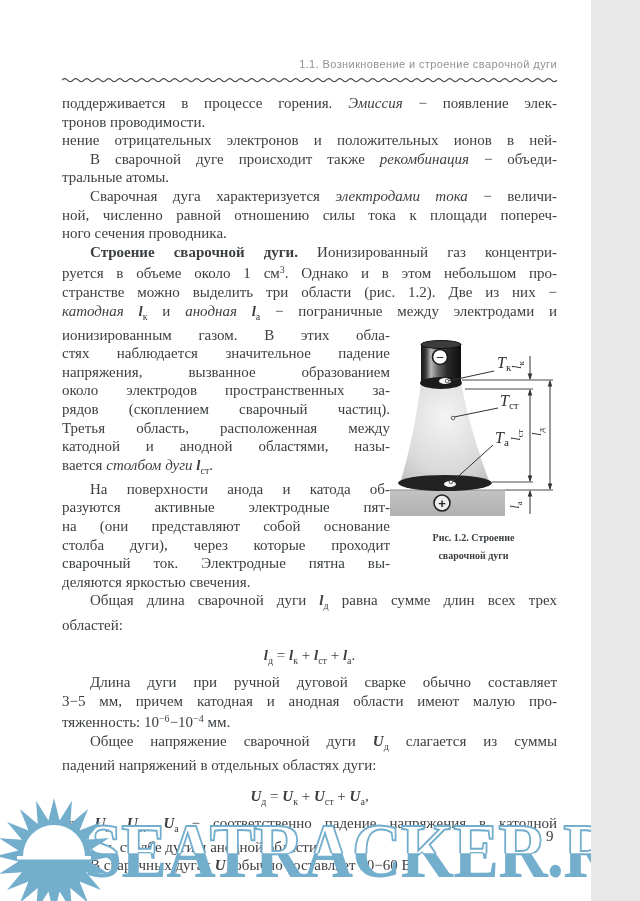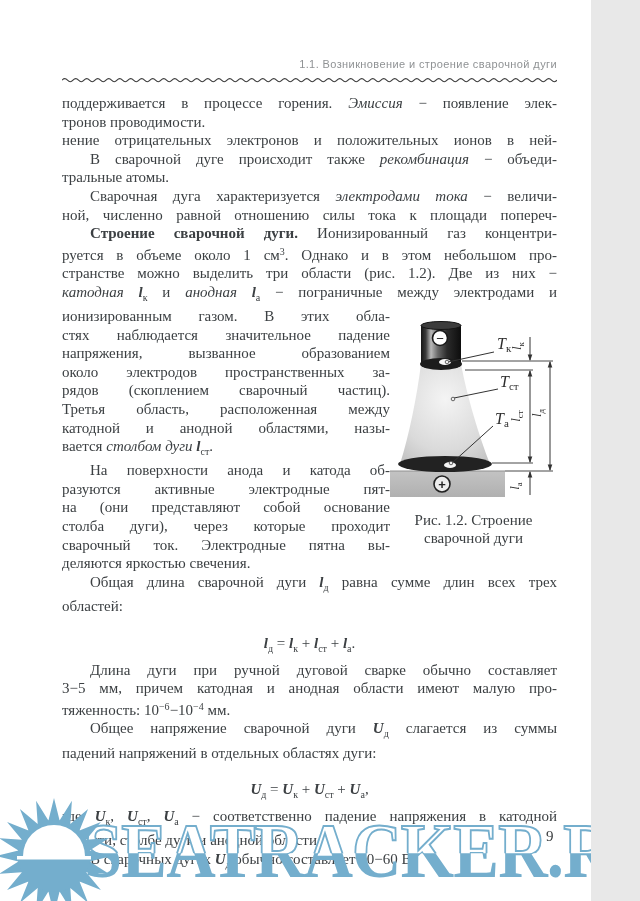--- a/index.html
+++ b/index.html
@@ -6,33 +6,33 @@
   .page{position:relative;width:546px;height:901px;background:#ffffff;overflow:hidden;
         font-family:"Liberation Serif",serif;color:#3c4043;padding-left:45px;}
   
   .header{position:absolute;left:62px;top:58px;width:495px;}
   .header-title{display:block;text-align:right;font-family:"Liberation Sans",sans-serif;
         font-size:11px;letter-spacing:0.4px;color:#8f9294;}
   .wave{display:block;margin-top:7px;}
   
   .flow{position:absolute;left:62px;top:94px;width:495px;font-size:15px;line-height:18.6px;}
   .blk{margin:0;}
-  .formula{margin:18px 0 3px;font-family:Liberation Serif, serif;}
+  .formula{margin:12px 0 3px;font-family:Liberation Serif, serif;}
   .line{text-align:justify;text-align-last:justify;}
   .line.lastline{text-align-last:left;}
   .line.center{text-align:center;text-align-last:center;}
   .line.ind{padding-left:28px;}
   .it{font-style:italic;}
   .bd{font-weight:bold;}
   .var{font-style:italic;font-weight:bold;}
   .ss{font-size:10px;vertical-align:-3.5px;}
   .sp{font-size:10px;vertical-align:5px;}
   
   #figure-float{float:right;width:167px;height:258px;padding-top:14px;box-sizing:border-box;display:none;}
-  .fig-caption{margin-top:5px;text-align:center;font-size:15px;line-height:18px;color:#3c4043;}
+  .fig-caption{margin-top:5px;text-align:center;font-size:10px;line-height:18px;color:#3c4043;font-weight:bold;}
   .dimtext{font-family:"Liberation Serif",serif;font-style:italic;font-size:13px;fill:#2e2e2e;}
   .dimsub{font-style:normal;font-size:9px;}
   .tlabel{font-family:"Liberation Serif",serif;font-style:italic;font-size:16px;fill:#2e2e2e;}
   .tsub{font-style:normal;font-size:11px;}
   
   .wm-layer{position:absolute;left:84px;top:812px;white-space:nowrap;z-index:3;
         font-family:"Liberation Serif",serif;font-weight:bold;font-size:78px;line-height:1;
         letter-spacing:-1px;transform:scaleX(0.88);transform-origin:left center;}
   .wm-base{color:#74aecd;}
   .wm-top{color:#ffffff;-webkit-text-stroke:2px #74aecd;clip-path:inset(0 0 47% 0);}
@@ -57,20 +57,21 @@
         <div class="line lastline"><span>тронов проводимости.</span></div>
       </div>
       <div class="blk para">
         <div class="line"><span>нение отрицательных электронов и положительных ионов в ней-</span></div>
         <div class="line ind"><span>В сварочной дуге происходит также </span><span class="it">рекомбинация</span><span> − объеди-</span></div>
         <div class="line lastline"><span>тральные атомы.</span></div>
       </div>
       <div class="blk para">
         <div class="line ind"><span>Сварочная дуга характеризуется </span><span class="it">электродами тока</span><span> − величи-</span></div>
         <div class="line"><span>ной, численно равной отношению силы тока к площади попереч-</span></div>
+        <div class="line lastline"><span>ного сечения проводника.</span></div>
       </div>
       <div class="blk para">
         <div class="line ind"><span class="bd">Строение сварочной дуги.</span><span> Ионизированный газ концентри-</span></div>
         <div class="line"><span>руется в объеме около 1 см</span><span class="sp">3</span><span>. Однако и в этом небольшом про-</span></div>
         <div class="line"><span>странстве можно выделить три области (рис. 1.2). Две из них −</span></div>
         <div class="line"><span class="it">катодная </span><span class="var">l</span><span class="ss">к</span><span> и </span><span class="it">анодная </span><span class="var">l</span><span class="ss">а</span><span> − пограничные между электродами и</span></div>
       </div>
       <div id="figure-float" style="display: block;">
       <svg width="167" height="180" viewBox="0 0 167 180">
         <defs>

